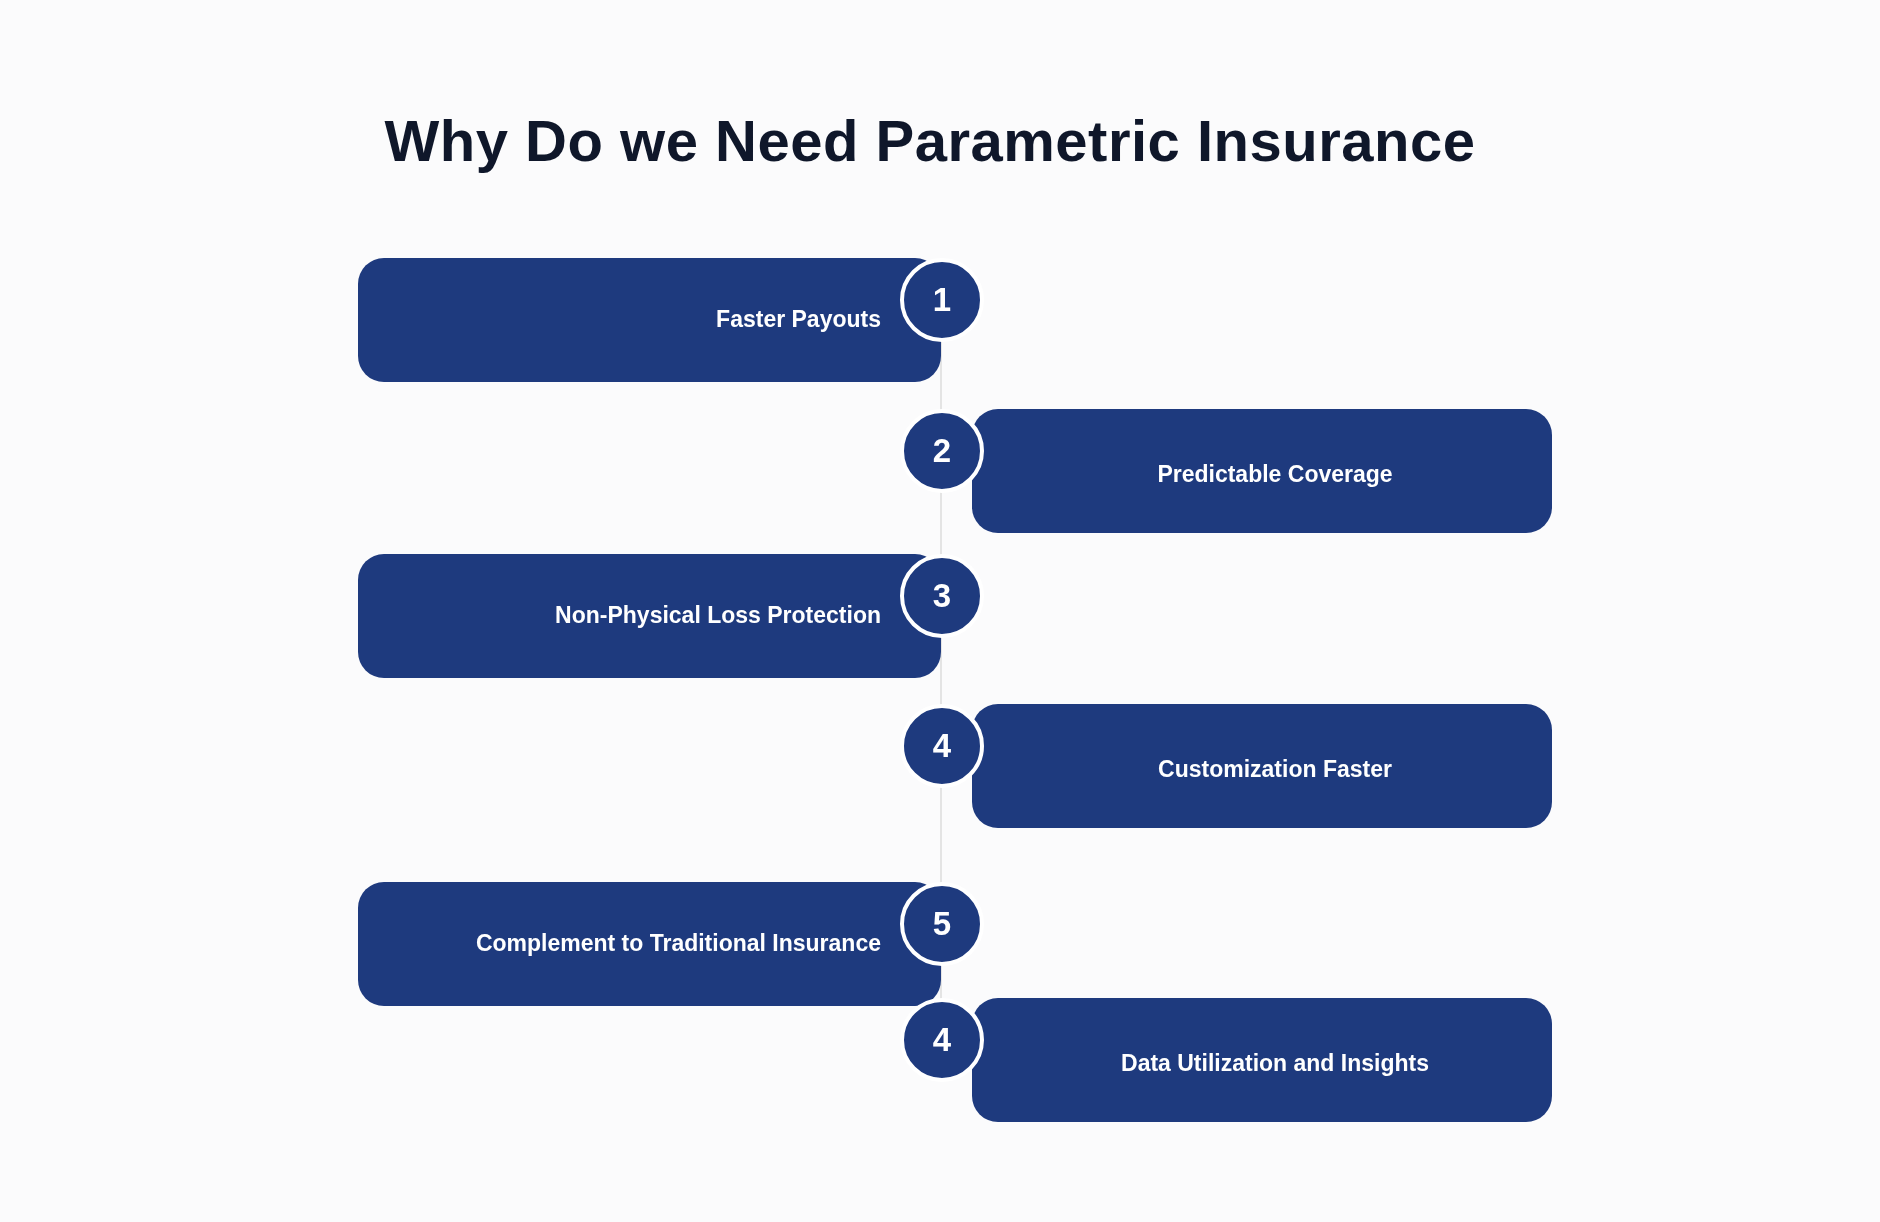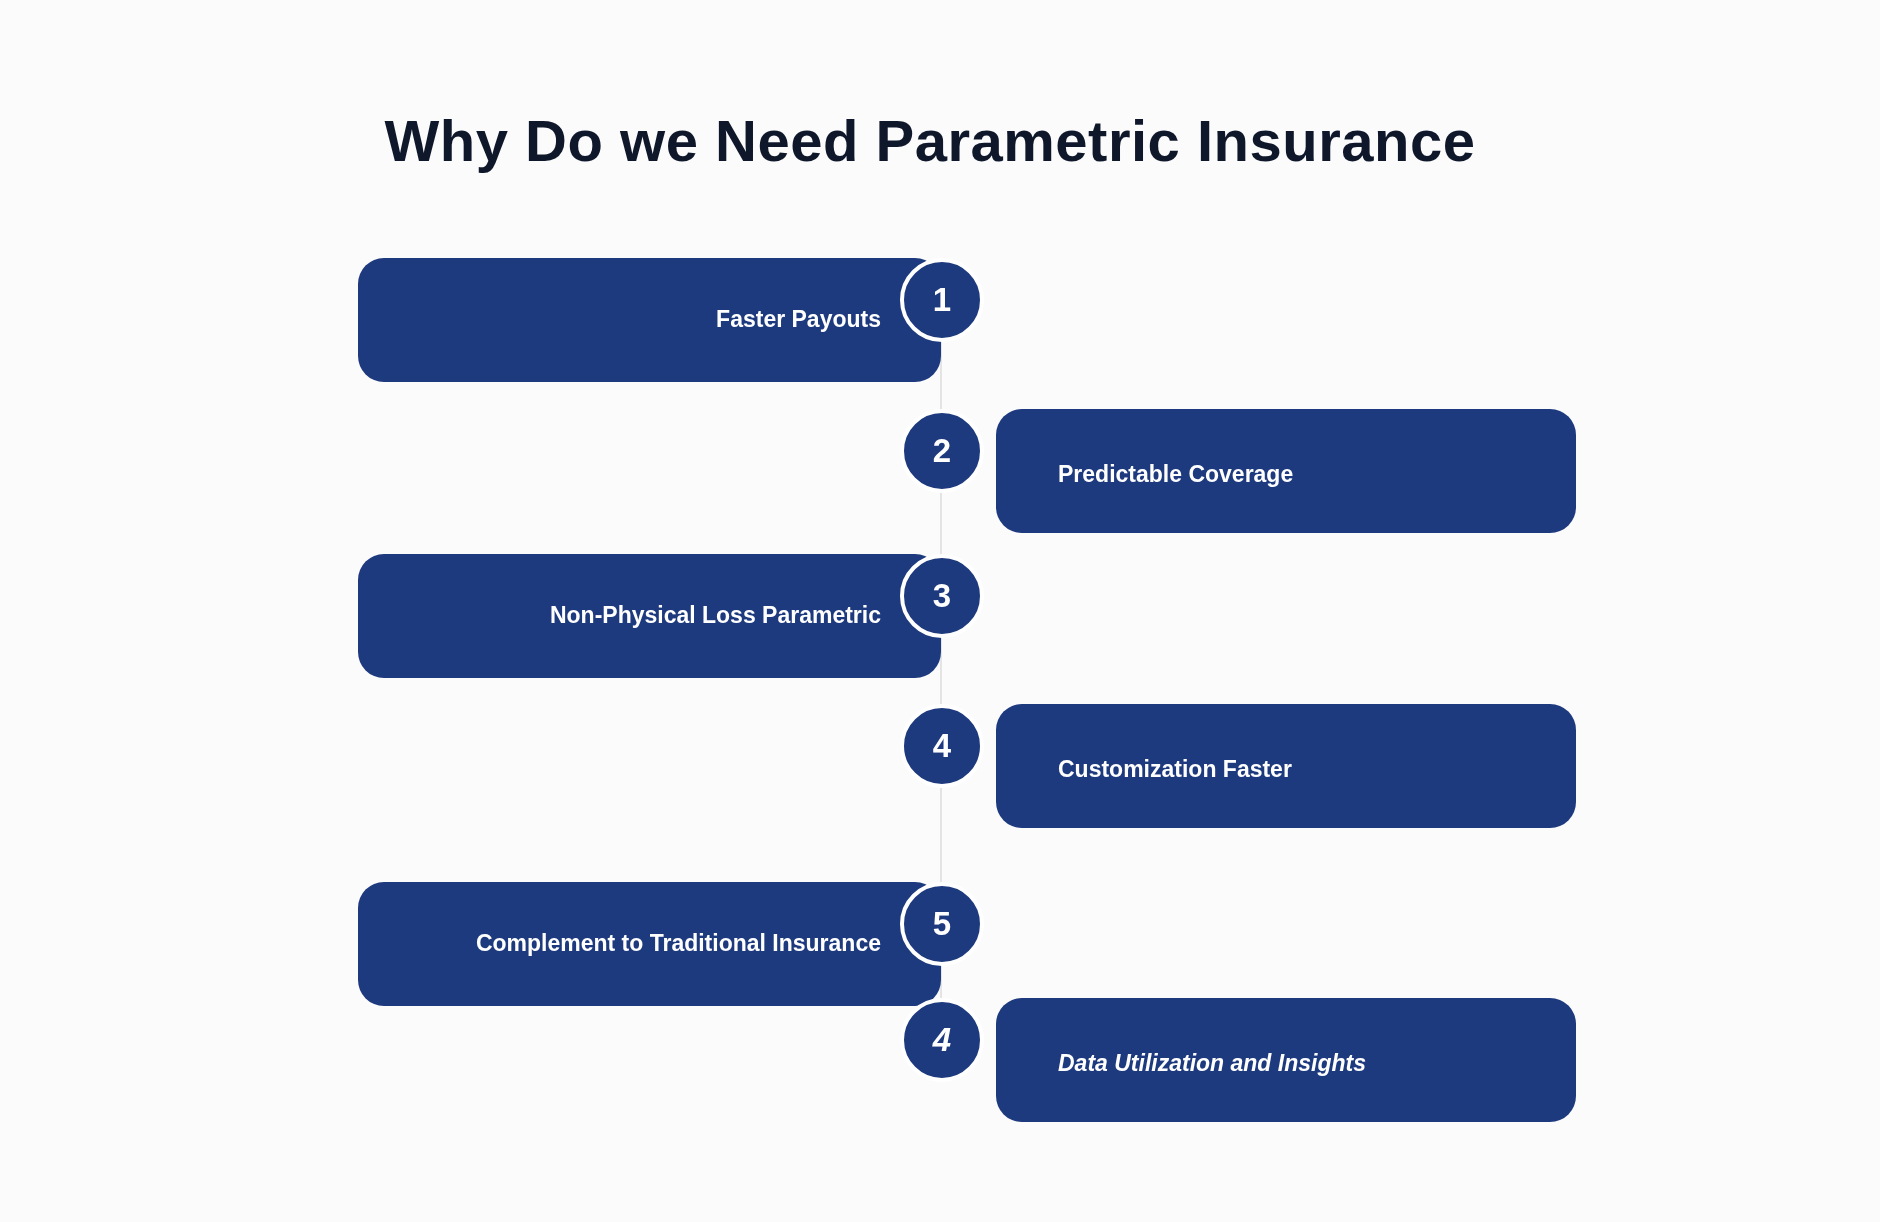--- a/index.html
+++ b/index.html
@@ -39,42 +39,42 @@
     position: absolute;
     left: 0;
     width: 100%;
     height: 124px;
   }
   .r1 { top: 258px; }
   .r2 { top: 409px; }
   .r3 { top: 554px; }
   .r4 { top: 704px; }
   .r5 { top: 882px; }
-  .r6 { top: 998px; font-style: italic; }
+  .r6 { top: 998px; }
   .box {
     position: absolute;
     top: 0;
     height: 124px;
     background: #1e3a7e;
     border-radius: 26px;
     display: flex;
     align-items: center;
     box-sizing: border-box;
     z-index: 1;
   }
   .box.left {
     left: 358px;
     width: 583px;
     justify-content: flex-end;
     padding: 0 60px 0 36px;
   }
   .box.right {
-    left: 996px;
+    left: 972px;
     width: 580px;
-    justify-content: flex-start;
+    justify-content: center;
     padding: 8px 36px 0 62px;
   }
   .box .label {
     color: #ffffff;
     font-size: 23px;
     font-weight: bold;
     line-height: 1.35;
   }
   .box.left .label { text-align: right; }
   .box.right .label { text-align: left; }
@@ -120,21 +120,21 @@
     <div class="box right">
       <span class="label">Predictable Coverage</span>
     </div>
     <div class="badge">
       <span>2</span>
     </div>
   </div>
 
   <div class="row r3">
     <div class="box left">
-      <span class="label">Non-Physical Loss Parametric</span>
+      <span class="label">Non-Physical Loss Protection</span>
     </div>
     <div class="badge">
       <span>3</span>
     </div>
   </div>
 
   <div class="row r4">
     <div class="box right">
       <span class="label">Customization Faster</span>
     </div>

